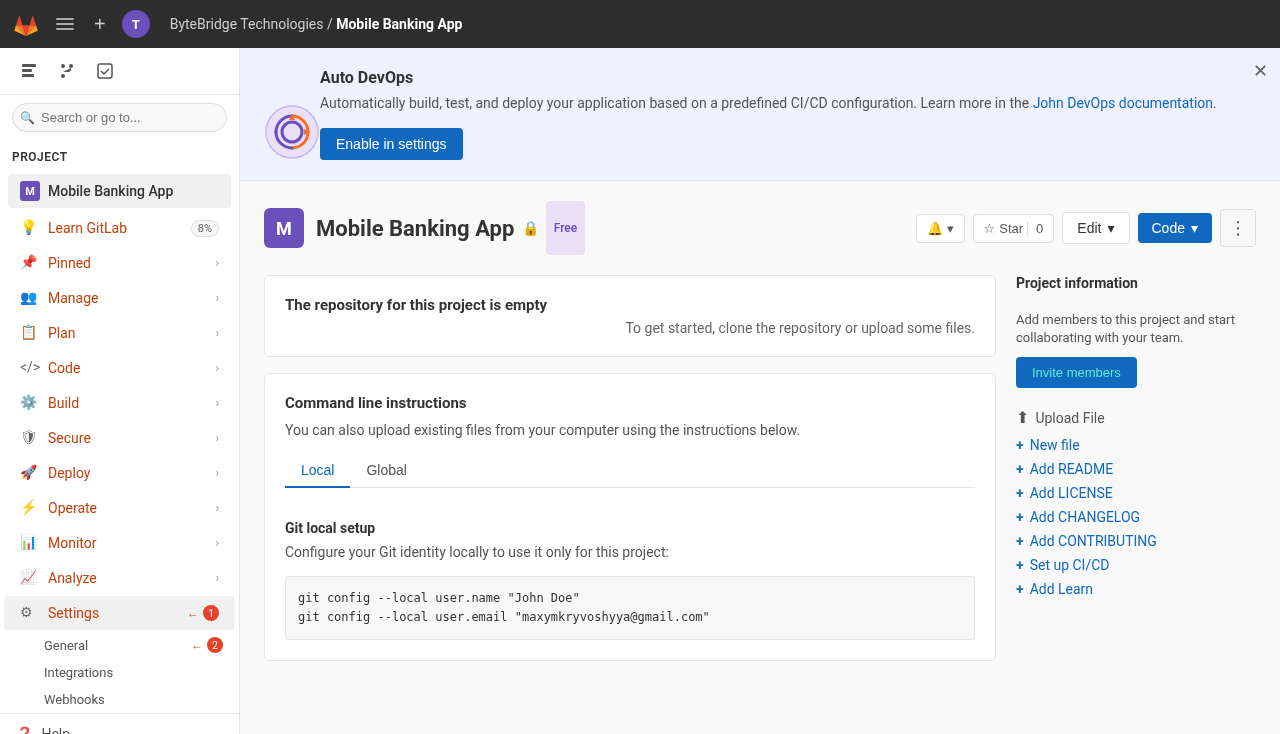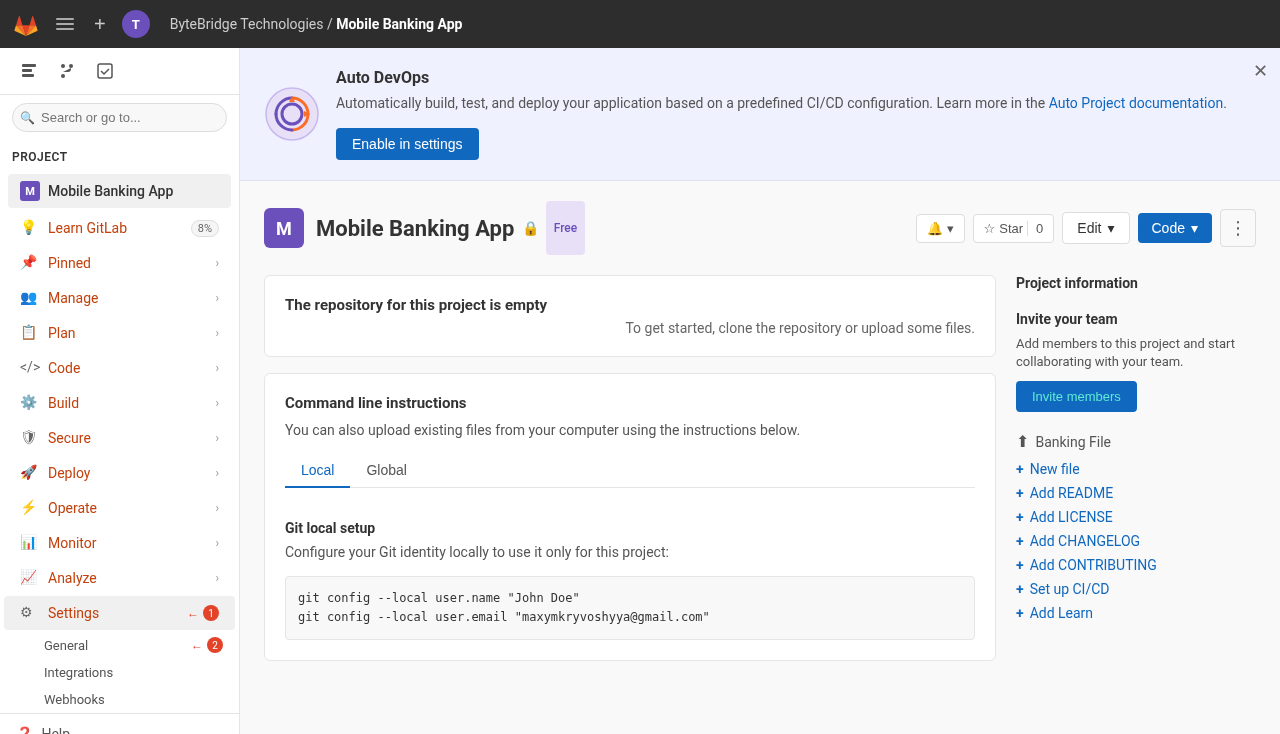--- a/index.html
+++ b/index.html
@@ -42,21 +42,21 @@
     .settings-left { display: flex; align-items: center; gap: 10px; }
     .badge-red { background: #e24329; color: white; border-radius: 50%; width: 16px; height: 16px; font-size: 10px; display: flex; align-items: center; justify-content: center; }
     .arrow-indicator { display: flex; align-items: center; gap: 4px; }
     .red-arrow { color: #e24329; font-size: 12px; }
     .sidebar-help { margin-top: auto; padding: 12px 16px; display: flex; align-items: center; gap: 8px; color: #555; cursor: pointer; border-top: 1px solid #e5e5e5; }
 
     
     .main { flex: 1; overflow-y: auto; background: #f9f9f9; }
 
     
-    .banner { background: #f0f1ff; border-bottom: 1px solid #e0e0f0; padding: 20px 24px; position: relative; display: flex; align-items: center; gap: 16px; }
+    .banner { background: #f0f1ff; border-bottom: 1px solid #e0e0f0; padding: 20px 24px; position: relative; display: flex; align-items: flex-end; gap: 0; }
     .banner-icon { width: 56px; height: 56px; flex-shrink: 0; }
     .banner-content { flex: 1; }
     .banner-title { font-size: 16px; font-weight: 700; color: #333; margin-bottom: 6px; }
     .banner-text { font-size: 14px; color: #555; margin-bottom: 14px; line-height: 1.5; }
     .banner-text a { color: #1068bf; text-decoration: none; }
     .banner-close { position: absolute; top: 12px; right: 12px; background: none; border: none; cursor: pointer; font-size: 18px; color: #666; }
     .btn-blue { background: #1068bf; color: white; border: none; padding: 8px 16px; border-radius: 4px; cursor: pointer; font-size: 14px; font-weight: 500; }
 
     
     .project-page { padding: 20px 24px; }
@@ -310,21 +310,21 @@
         <path d="M44 28 A16 16 0 0 1 28 44" fill="none" stroke="#fc6d26" stroke-width="3" stroke-linecap="round"></path>
         <path d="M28 44 A16 16 0 0 1 12 28" fill="none" stroke="#6b4fbb" stroke-width="3" stroke-linecap="round"></path>
         <path d="M12 28 A16 16 0 0 1 28 12" fill="none" stroke="#6b4fbb" stroke-width="3" stroke-linecap="round"></path>
         <polygon points="28,10 31,16 25,16" fill="#fc6d26"></polygon>
         <polygon points="46,28 40,25 40,31" fill="#fc6d26"></polygon>
       </svg>
       <div class="banner-content">
         <div class="banner-title">Auto DevOps</div>
         <p class="banner-text">
           <span>Automatically build, test, and deploy your application based on a predefined CI/CD configuration. Learn more in the</span>
-          <a href="#">Auto Project documentation</a><span>.</span>
+          <a href="#">John DevOps documentation</a><span>.</span>
         </p>
         <button class="btn-blue">Enable in settings</button>
       </div>
       <button class="banner-close">✕</button>
     </div>
 
     <div class="project-page">
 
       <div class="project-header-row">
         <div class="project-big-avatar">M</div>
@@ -377,28 +377,27 @@
               <div>git config --local user.email "maxymkryvoshyya@gmail.com"</div>
             </div>
           </div>
         </div>
 
         <div class="content-side">
           <div class="side-section">
             <h4>Project information</h4>
           </div>
           <div class="side-section">
-            <h4>Invite your team</h4>
             <p>Add members to this project and start collaborating with your team.</p>
             <button class="btn-blue-outline">Invite members</button>
           </div>
           <div class="side-section">
             <div class="upload-row">
               <span class="upload-icon">⬆</span>
-              <span>Banking File</span>
+              <span>Upload File</span>
             </div>
             <a class="file-link" href="#">
               <span class="plus-icon">+</span>
               <span>New file</span>
             </a>
             <a class="file-link" href="#">
               <span class="plus-icon">+</span>
               <span>Add README</span>
             </a>
             <a class="file-link" href="#">

